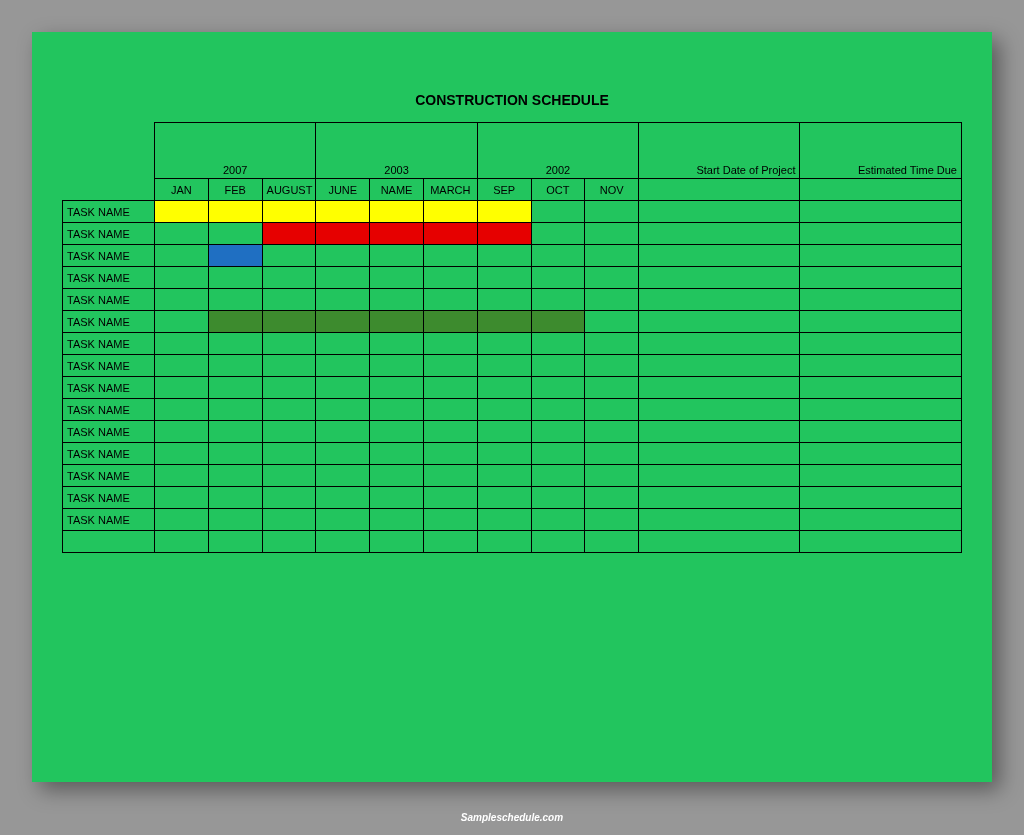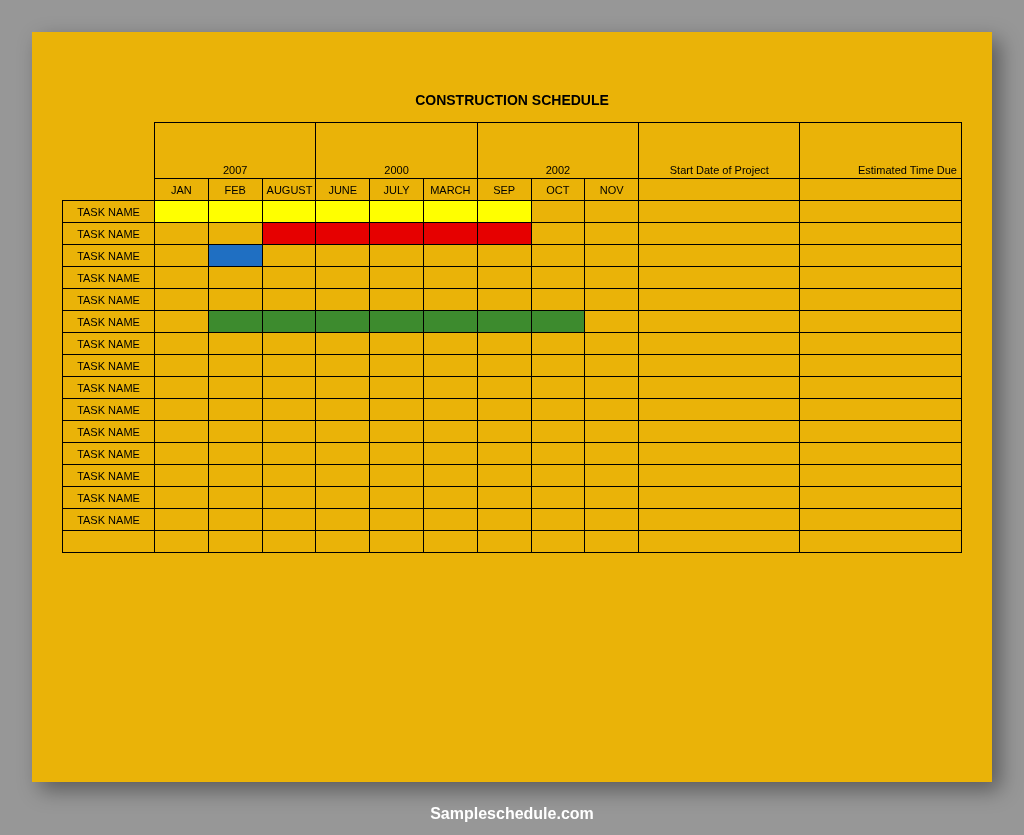--- a/index.html
+++ b/index.html
@@ -9,21 +9,21 @@
       height: 835px;
       font-family: Arial, sans-serif;
       position: relative;
     }
     .page {
       position: absolute;
       top: 32px;
       left: 32px;
       width: 960px;
       height: 750px;
-      background: #eab308;
+      background: #22c55e;
       box-shadow: 8px 8px 20px rgba(0,0,0,0.4);
       padding: 60px 30px 30px 30px;
     }
     .title {
       text-align: center;
       font-weight: bold;
       font-size: 14px;
       margin-bottom: 14px;
     }
     table {
@@ -34,37 +34,38 @@
     td, th {
       border: 1px solid #000;
       font-size: 11px;
       height: 22px;
       padding: 0 4px;
       overflow: hidden;
       white-space: nowrap;
     }
     th { font-weight: normal; text-align: center; }
     .noborder { border: none; }
-    .task-col { width: 77px; text-align: center; }
+    .task-col { width: 77px; text-align: left; }
     .month-col { width: 45px; text-align: center; }
     .wide-col { width: 135px; text-align: left; }
     .year-row td, .year-row th { height: 56px; vertical-align: bottom; padding-bottom: 2px; }
     .yellow { background: #ffff00; }
     .red { background: #e60000; }
     .blue { background: #1f6fc2; }
     .green { background: #3d8b2e; }
     .footer {
       position: absolute;
       bottom: 12px;
       left: 0;
       width: 100%;
       text-align: center;
       color: #fff;
-      font-size: 16px;
+      font-size: 10px;
       font-weight: bold;
+      font-style: italic;
     }
   </style>
 </head>
 <body>
 
 <div class="page">
   <div class="title">CONSTRUCTION SCHEDULE</div>
   <table>
     <colgroup>
       <col class="task-col">
@@ -77,32 +78,32 @@
       <col class="month-col">
         <col class="month-col">
         <col class="month-col">
       <col class="wide-col">
         <col class="wide-col">
     </colgroup>
     <tbody>
         <tr class="year-row">
       <td class="noborder"></td>
       <th colspan="3">2007</th>
-      <th colspan="3">2000</th>
+      <th colspan="3">2003</th>
       <th colspan="3">2002</th>
-      <th class="wide-col" style="text-align:center;">Start Date of Project</th>
+      <th class="wide-col" style="text-align:right;">Start Date of Project</th>
       <th class="wide-col" style="text-align:right;">Estimated Time Due</th>
     </tr>
     <tr>
       <td class="noborder"></td>
       <th>JAN</th>
       <th>FEB</th>
       <th>AUGUST</th>
       <th>JUNE</th>
-      <th>JULY</th>
+      <th>NAME</th>
       <th>MARCH</th>
       <th>SEP</th>
       <th>OCT</th>
       <th>NOV</th>
       <th></th>
       <th></th>
     </tr>
     </tbody>
       <tbody id="task-rows">
         <tr>

